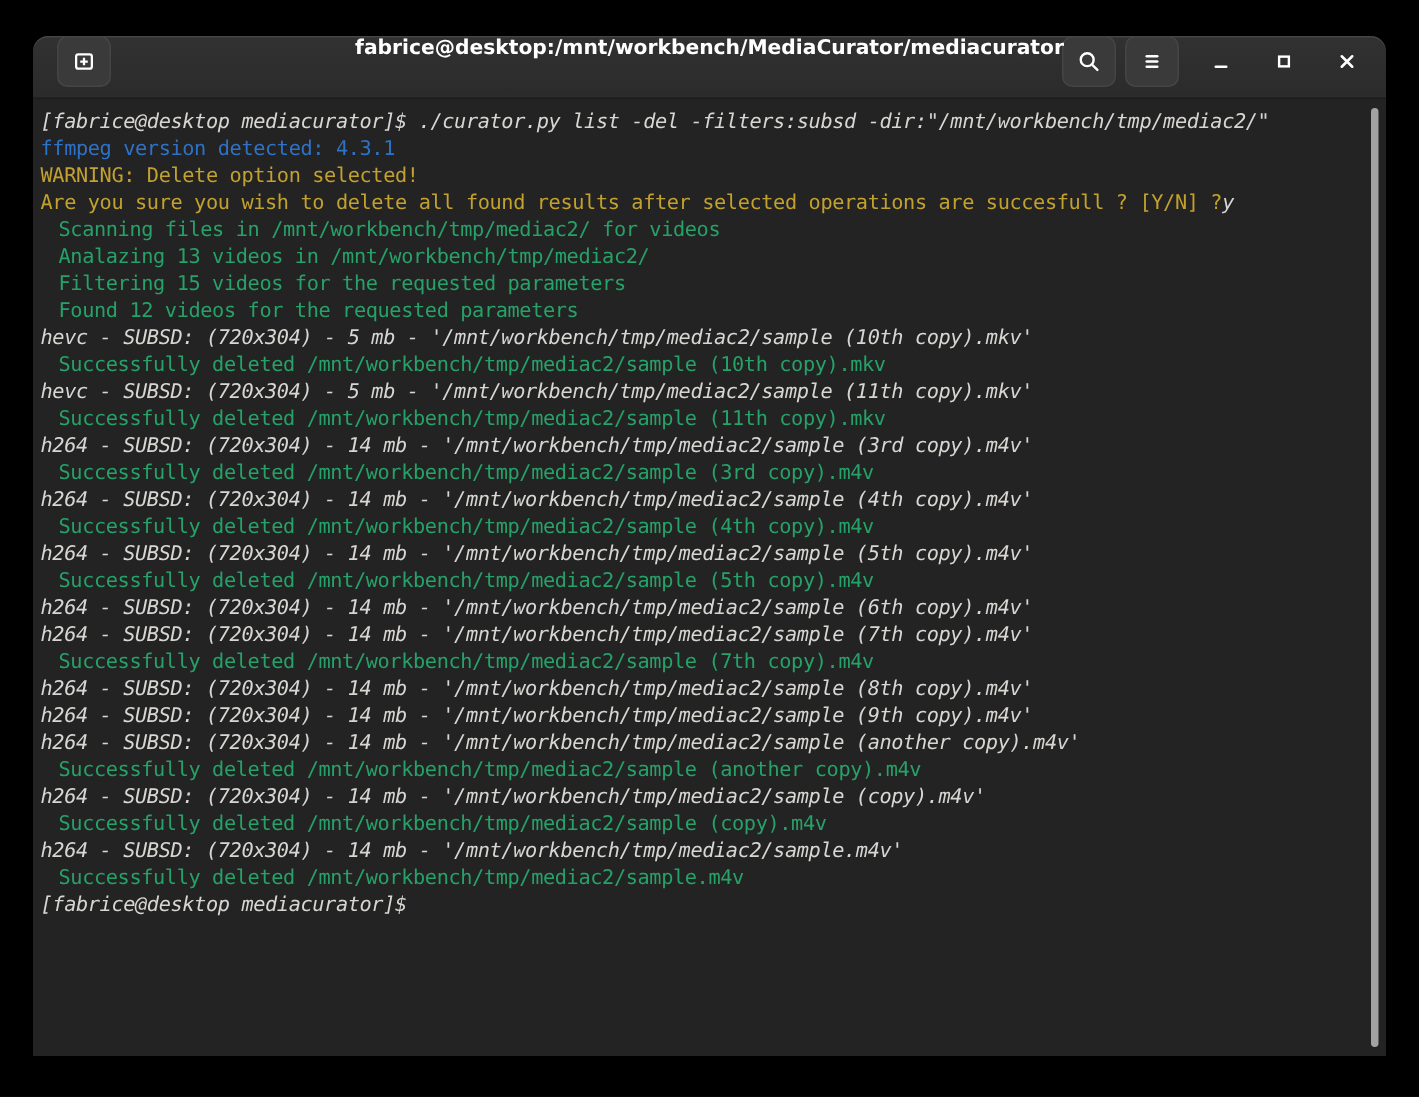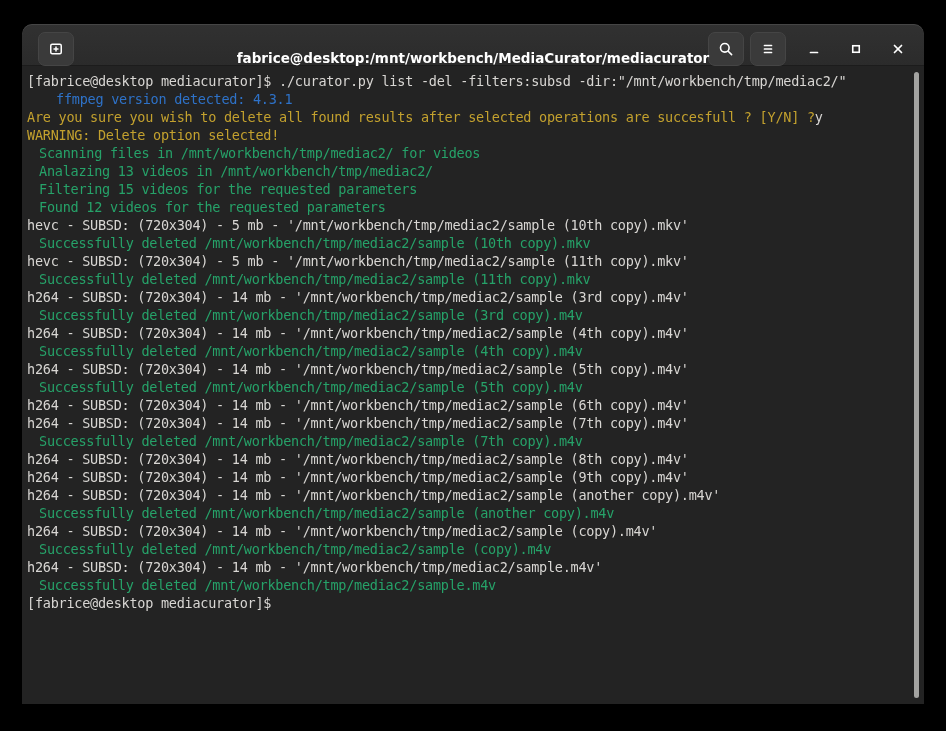--- a/index.html
+++ b/index.html
@@ -21,21 +21,21 @@
     border-radius: 10px 10px 0 0;
     overflow: hidden;
     box-shadow: 0 2px 10px rgba(0,0,0,0.6);
   }
   .titlebar {
     position: relative;
     height: 42px;
     background: linear-gradient(to bottom, #313131, #2b2b2b);
     box-shadow: inset 0 1px 0 #454545, inset 0 -1px 0 #1c1c1c;
     display: flex;
-    align-items: flex-end;
+    align-items: flex-start;
     border-radius: 10px 10px 0 0;
   }
   .tb-btn {
     width: 36px;
     height: 34px;
     border-radius: 7px;
     background: #3a3a3a;
     border: 1px solid #454545;
     box-sizing: border-box;
     display: flex;
@@ -87,24 +87,24 @@
     box-sizing: border-box;
     font-family: "DejaVu Sans Mono", "Liberation Mono", monospace;
     font-size: 13.5px;
     line-height: 18px;
     overflow: hidden;
   }
   .t-line {
     white-space: pre;
     letter-spacing: -0.25px;
   }
-  .c-fg     { color: var(--fg, #d8d6d3); }
+  .c-fg     { color: var(--fg, #d8d6d3); font-style: italic; }
   .c-green  { color: var(--green, #26a269); margin-left: 12px; }
   .c-yellow { color: var(--yellow, #c3a12e); }
-  .c-blue   { color: var(--blue, #2e72c8); margin-left: 29px; }
+  .c-blue   { color: var(--blue, #2e72c8); }
 
   .scrollbar {
     position: absolute;
     top: 44px;
     right: 3px;
     width: 9px;
     bottom: 2px;
   }
   .scrollbar-thumb {
     position: absolute;
@@ -178,22 +178,22 @@
             <line x1="11.5" y1="4.5" x2="4.5" y2="11.5" stroke="#ffffff" stroke-width="1.7" stroke-linecap="round"></line>
           </svg>
         </span>
       </div>
     </div>
   </div>
 
   <div class="terminal">
       <div class="t-line"><span class="c-fg">[fabrice@desktop mediacurator]$ ./curator.py list -del -filters:subsd -dir:"/mnt/workbench/tmp/mediac2/"</span></div>
       <div class="t-line"><span class="c-blue">ffmpeg version detected: 4.3.1</span></div>
+      <div class="t-line"><span class="c-yellow">WARNING: Delete option selected!</span></div>
       <div class="t-line"><span class="c-yellow">Are you sure you wish to delete all found results after selected operations are succesfull ? [Y/N] ?</span><span class="c-fg">y</span></div>
-      <div class="t-line"><span class="c-yellow">WARNING: Delete option selected!</span></div>
       <div class="t-line"><span class="c-green">Scanning files in /mnt/workbench/tmp/mediac2/ for videos</span></div>
       <div class="t-line"><span class="c-green">Analazing 13 videos in /mnt/workbench/tmp/mediac2/</span></div>
       <div class="t-line"><span class="c-green">Filtering 15 videos for the requested parameters</span></div>
       <div class="t-line"><span class="c-green">Found 12 videos for the requested parameters</span></div>
       <div class="t-line"><span class="c-fg">hevc - SUBSD: (720x304) - 5 mb - '/mnt/workbench/tmp/mediac2/sample (10th copy).mkv'</span></div>
       <div class="t-line"><span class="c-green">Successfully deleted /mnt/workbench/tmp/mediac2/sample (10th copy).mkv</span></div>
       <div class="t-line"><span class="c-fg">hevc - SUBSD: (720x304) - 5 mb - '/mnt/workbench/tmp/mediac2/sample (11th copy).mkv'</span></div>
       <div class="t-line"><span class="c-green">Successfully deleted /mnt/workbench/tmp/mediac2/sample (11th copy).mkv</span></div>
       <div class="t-line"><span class="c-fg">h264 - SUBSD: (720x304) - 14 mb - '/mnt/workbench/tmp/mediac2/sample (3rd copy).m4v'</span></div>
       <div class="t-line"><span class="c-green">Successfully deleted /mnt/workbench/tmp/mediac2/sample (3rd copy).m4v</span></div>

